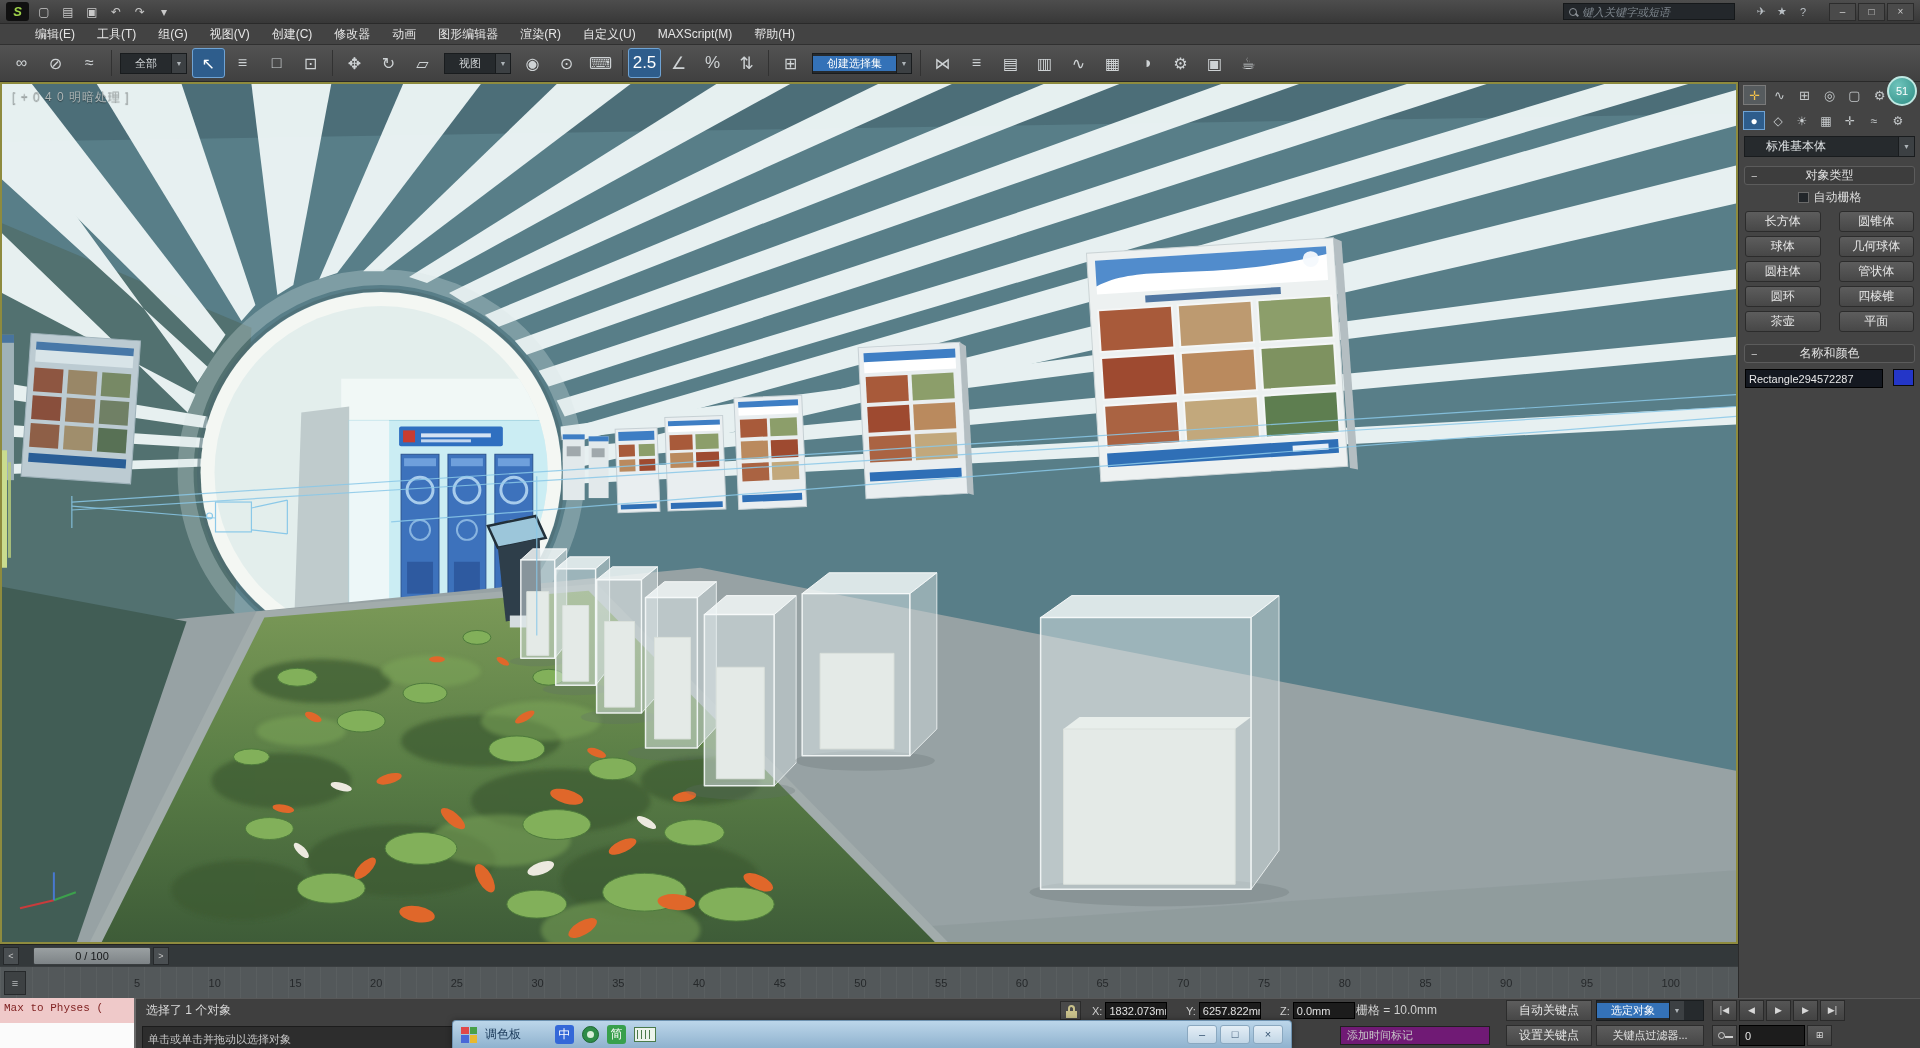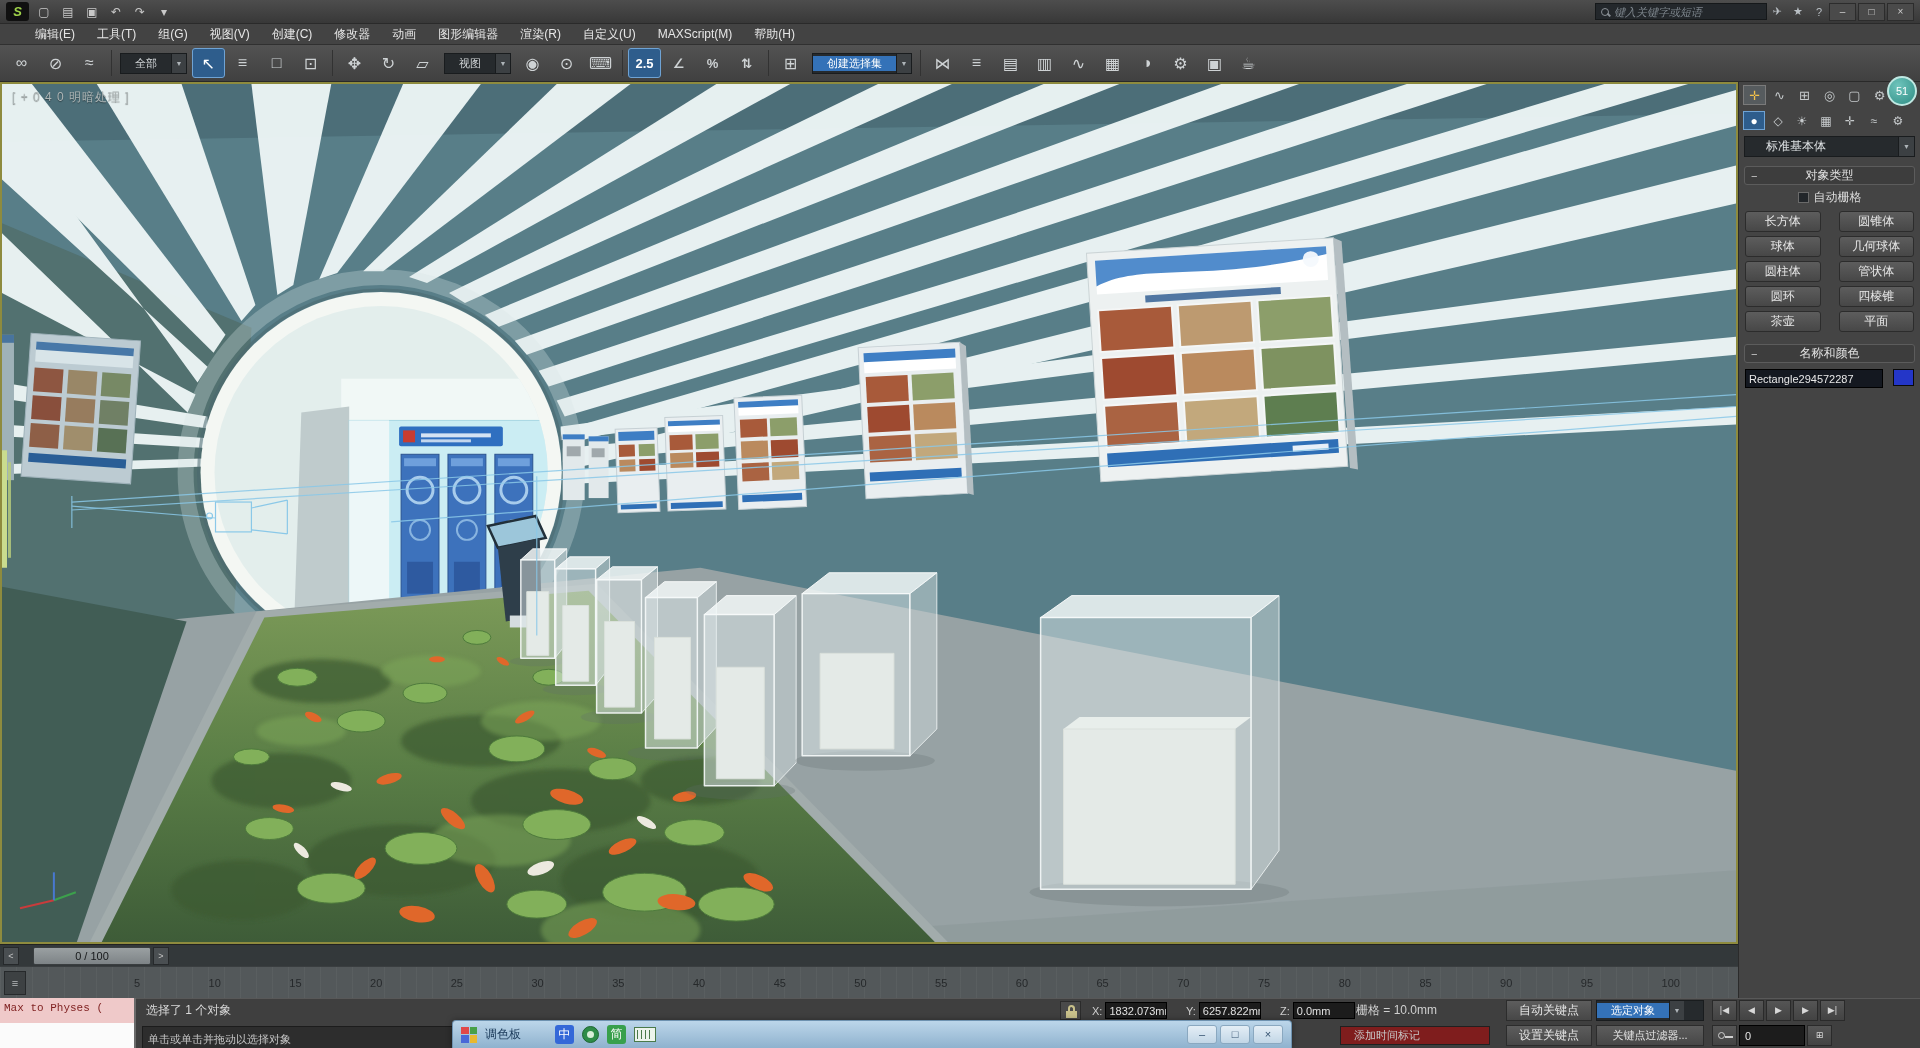--- a/index.html
+++ b/index.html
@@ -4,38 +4,38 @@
 <style>
 *{box-sizing:border-box;margin:0;padding:0}
 html,body{width:1920px;height:1048px}
 body{position:relative;background:#3a3a3a;font-family:"Liberation Sans","DejaVu Sans",sans-serif;overflow:hidden;color:#ddd}
 button{font-family:inherit;cursor:default}
 
 .titlebar{position:absolute;left:0;top:0;right:0;height:24px;background:linear-gradient(#4d4d4d,#383838);display:flex;align-items:center;gap:4px;padding:0 6px;border-bottom:1px solid #2a2a2a;z-index:30}
 .logo{width:23px;height:19px;background:#101010;color:#9fd34a;font-weight:bold;font-style:italic;font-size:13px;display:flex;align-items:center;justify-content:center;border-radius:3px}
 .qat{display:flex;gap:2px}
 .qat-btn{width:22px;height:20px;background:none;border:none;color:#c9c9c9;font-size:12px}
-.tb-right{margin-left:auto;display:flex;align-items:center;gap:0}
+.tb-right{margin-left:auto;display:flex;align-items:center;gap:16px}
 .searchbox{display:flex;align-items:center;background:#23272b;border:1px solid #15181a;height:17px;width:172px;padding:0 5px;gap:5px}
 .mag{width:8px;height:8px;border:1.5px solid #8a9096;border-radius:50%;position:relative;flex:none}
 .mag::after{content:"";position:absolute;width:4px;height:1.5px;background:#8a9096;transform:rotate(45deg);right:-3px;bottom:-1px}
 .searchbox input{flex:1;background:none;border:none;outline:none;color:#aab2b8;font-size:11px;font-family:inherit;min-width:0}
 .searchbox input::placeholder{color:#7d858c;font-style:italic}
 .tb-ic{width:20px;height:18px;background:none;border:none;color:#b9bfc4;font-size:11px}
 .win-btns{display:flex;gap:2px}
 .win-btn{width:27px;height:18px;background:#4a4a4a;border:1px solid #2c2c2c;color:#cfcfcf;font-size:10px;line-height:1}
 
 .menubar{position:absolute;top:24px;left:0;right:0;height:21px;background:#434343;display:flex;align-items:center;padding-left:24px;border-bottom:1px solid #303030;z-index:30}
 .menu-item{padding:0 11px;font-size:12px;color:#e6e6e6;height:100%;display:flex;align-items:center}
 
 .toolbar{position:absolute;top:45px;left:0;right:0;height:37px;background:linear-gradient(#525252,#404040);display:flex;align-items:center;gap:2px;padding:0 5px;border-bottom:1px solid #292929;z-index:30}
 .tgroup{display:flex;gap:1px}
 .tool-btn{width:33px;height:30px;background:none;border:1px solid transparent;border-radius:3px;color:#ced2d4;font-size:16px;display:flex;align-items:center;justify-content:center;padding:0}
 .tool-btn.active{background:#2e5d8c;border-color:#6fa3d4;color:#fff}
-.snaps .tool-btn{font-size:13px;font-weight:bold}
+.snaps .tool-btn{font-size:17px;font-weight:normal}
 .sep{width:1px;height:26px;background:#323232;margin:0 3px;flex:none}
 .combo{height:21px;background:#262a2d;border:1px solid #191c1e;display:flex;align-items:center;margin:0 3px}
 .combo-text{padding:0 14px;font-size:11px;color:#d2d6d8;white-space:nowrap}
 .combo-text.hl{background:#3472b8;color:#fff}
 .combo-arrow{width:15px;height:100%;background:#3c4043;color:#aeb4b8;font-size:7px;display:flex;align-items:center;justify-content:center;border-left:1px solid #191c1e}
 
 .viewport{position:absolute;left:0;top:82px;width:1738px;height:862px;border:2px solid #8e8b3e;background:#587e88;overflow:hidden}
 .viewport svg{position:absolute;inset:0;width:100%;height:100%;display:block}
 .vp-label{position:absolute;left:10px;top:5px;font-size:12px;color:#aeb6b6;letter-spacing:1px;text-shadow:0 1px 1px rgba(0,0,0,.4)}
 .badge{position:absolute;right:3px;top:76px;width:30px;height:30px;border-radius:50%;background:radial-gradient(circle at 35% 30%,#6fc4bc,#2e8d84);border:2px solid #bfe8e2;color:#fff;font-size:11px;display:flex;align-items:center;justify-content:center;z-index:60}
@@ -72,21 +72,21 @@
 .listener-pink{position:absolute;left:0;top:998px;width:136px;height:25px;background:#efc9c9;color:#7e1f1f;font-family:"Liberation Mono","DejaVu Sans Mono",monospace;font-size:11px;padding:4px 4px 0;border-right:2px solid #6a6a6a;white-space:nowrap;overflow:hidden;z-index:12}
 .listener-white{position:absolute;left:0;top:1023px;width:136px;height:25px;background:#fbfbfb;border-right:2px solid #6a6a6a;z-index:12}
 .sel-status{position:absolute;left:146px;top:1002px;font-size:12px;color:#d8d8d8;z-index:12}
 .prompt-field{position:absolute;left:142px;top:1026px;width:318px;height:19px;background:#2d2d2d;border:1px solid #1c1c1c;color:#c6c6c6;font-size:11px;display:flex;align-items:center;padding:12px 5px;z-index:12}
 .lock-btn{position:absolute;left:1060px;top:1001px;width:21px;height:19px;background:#4a4a4a;border:1px solid #2b2b2b;z-index:12}
 .lock-shackle{position:absolute;left:7px;top:3px;width:7px;height:6px;border:2px solid #c8c08a;border-bottom:none;border-radius:4px 4px 0 0}
 .lock-body{position:absolute;left:5px;top:9px;width:11px;height:7px;background:#c8c08a}
 .coord{position:absolute;top:1002px;display:flex;align-items:center;gap:3px;font-size:11px;color:#cfcfcf;z-index:12}
 .coord-val{width:62px;height:17px;background:#1c1c1c;border:1px solid #000;display:flex;align-items:center;padding:0 3px;overflow:hidden;white-space:nowrap;color:#e0e0e0}
 .grid-text{position:absolute;left:1356px;top:1002px;font-size:12px;color:#cfcfcf;z-index:12}
-.timetag-field{position:absolute;left:1340px;top:1026px;width:150px;height:19px;background:#7f1d1d;border:1px solid #202020;color:#c8c8c8;font-size:11px;display:flex;align-items:center;padding:0 13px;z-index:12}
+.timetag-field{position:absolute;left:1340px;top:1026px;width:150px;height:19px;background:#701a75;border:1px solid #202020;color:#c8c8c8;font-size:11px;display:flex;align-items:center;padding:0 6px;z-index:12}
 .ak-btn{position:absolute;width:86px;height:21px;background:linear-gradient(#5d5d5d,#474747);border:1px solid #2c2c2c;color:#e4e4e4;font-size:12px;z-index:12}
 .ak-auto{left:1506px;top:1000px}.ak-set{left:1506px;top:1025px}
 .ak-combo{position:absolute;left:1596px;top:1000px;width:108px;height:21px;z-index:12;margin:0}
 .kf-btn{left:1596px;top:1025px;width:108px;font-size:11px}
 .transport{position:absolute;left:1712px;top:1000px;display:flex;gap:2px;z-index:12}
 .transport2{position:absolute;left:1712px;top:1025px;display:flex;gap:2px;z-index:12}
 .tr-btn{width:25px;height:21px;background:linear-gradient(#555,#434343);border:1px solid #2a2a2a;color:#d8d8d8;font-size:9px;padding:0;line-height:1}
 .frame-field{width:66px;height:21px;background:#1c1c1c;border:1px solid #000;color:#e4e4e4;font-size:11px;display:flex;align-items:center;padding:0 5px}
 .key-btn{position:relative;width:25px;height:21px;background:linear-gradient(#555,#434343);border:1px solid #2a2a2a}
 .key-ring{position:absolute;left:5px;top:6px;width:7px;height:7px;border:1.5px solid #cfcfcf;border-radius:50%}

